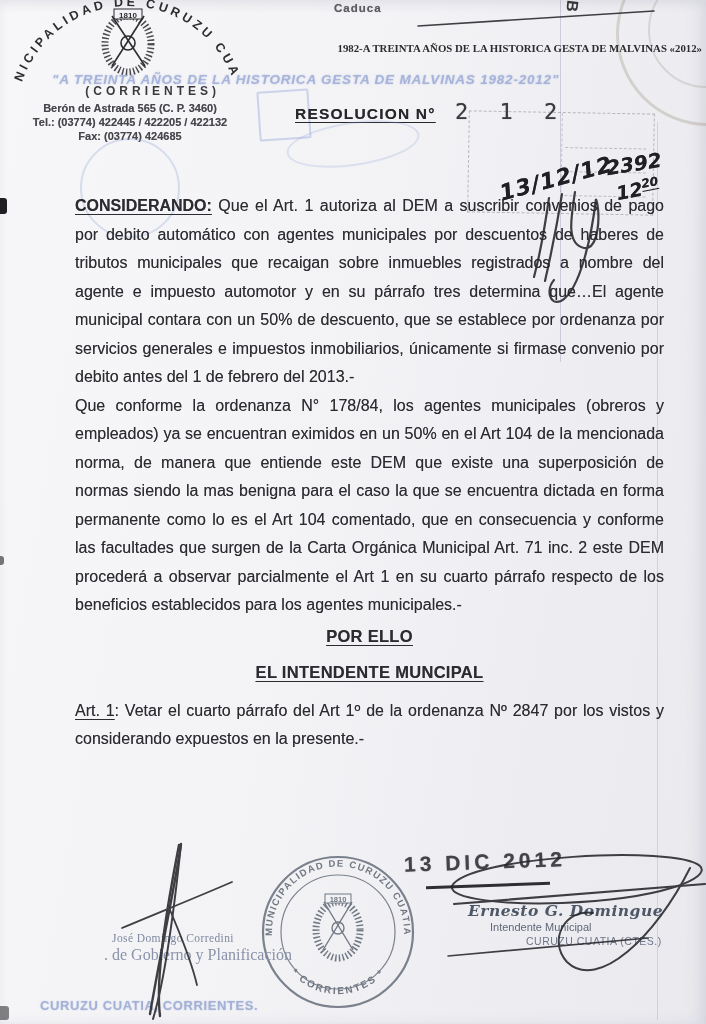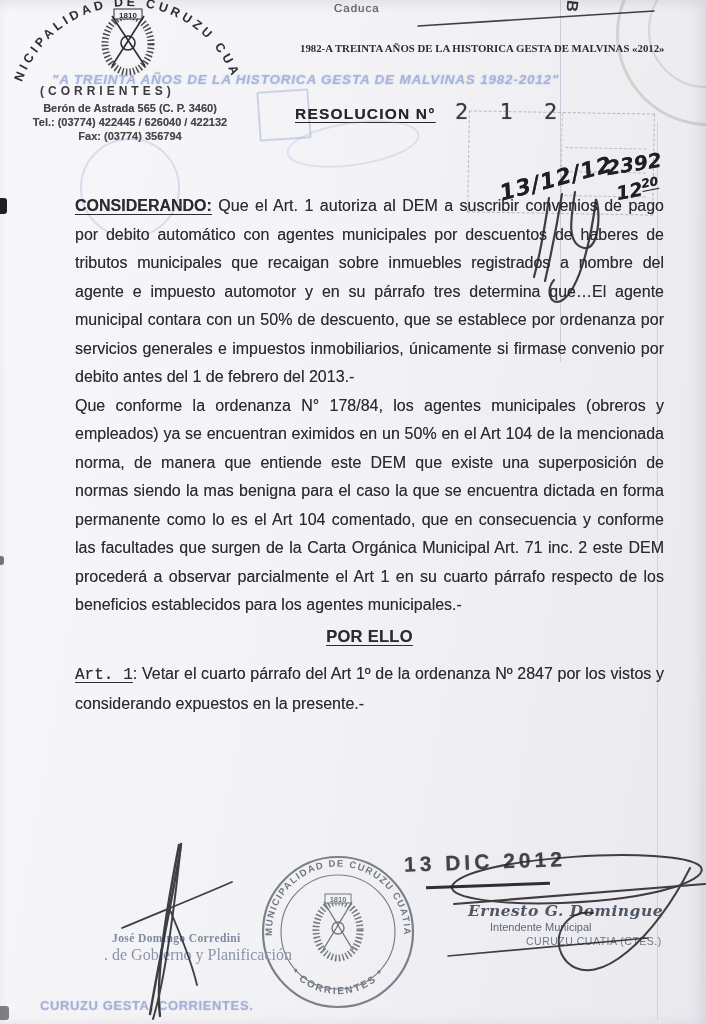--- a/index.html
+++ b/index.html
@@ -6,35 +6,35 @@
   .page{
     position:relative; width:706px; height:1024px; margin:0 auto;
     background:linear-gradient(100deg,#f7f7f9 0%,#f3f3f6 45%,#ededf1 78%,#e9e9ee 100%);
     overflow:hidden;
     font-family:"Liberation Sans",sans-serif;
     box-shadow:inset -8px 0 14px rgba(100,100,130,.10), inset 0 5px 10px rgba(110,110,140,.07);
   }
   .abs{position:absolute;}
   
   .seal-top{left:8px; top:-4px;}
-  .city{left:40px; top:84px; width:180px; text-align:left; font-weight:bold; font-size:12px;
+  .city{left:40px; top:84px; width:180px; text-align:right; font-weight:bold; font-size:12px;
         letter-spacing:4px; color:#3a3a3e;}
   .addr{width:230px; left:15px; text-align:center; font-weight:bold; font-size:11px; color:#46464c;
         text-shadow:0 0 .5px rgba(60,60,70,.5);}
   .addr1{top:102px;} .addr2{top:116px;} .addr3{top:130px;}
   
-  .caduca{left:334px; top:2px; font-weight:normal; font-size:11.5px; color:#5b5b60; letter-spacing:1px;
+  .caduca{left:334px; top:2px; font-weight:bold; font-size:11.5px; color:#5b5b60; letter-spacing:1px;
           text-shadow:0 0 1px rgba(90,90,95,.6);}
   .corner-circle1{left:616px; top:-58px; width:178px; height:178px; border-radius:50%;
           border:3px solid rgba(150,138,124,.30);}
   .corner-circle2{left:648px; top:-28px; width:112px; height:112px; border-radius:50%;
           border:2px solid rgba(150,138,124,.25);}
   .corner-mark{left:566px; top:-3px; font-weight:bold; font-size:16px; color:#333338;
           transform:rotate(96deg);}
-  .motto{left:300px; top:42px; width:402px; 
+  .motto{left:300px; top:42px; width:402px; text-align:right;
          font-family:"Liberation Serif",serif; font-weight:bold; font-size:10.8px; color:#2c2c30;}
   .watermark-motto{left:52px; top:72px; width:560px;
          font-style:italic; font-weight:bold; font-size:13.5px; letter-spacing:.8px;
          color:rgba(138,156,208,.62); text-shadow:0 0 2px rgba(138,156,208,.45);}
   
   .blue-box{left:258px; top:90px; width:48px; height:46px; border:2px solid rgba(125,148,210,.35);
          transform:rotate(-4deg); border-radius:2px;}
   .res-label{left:295px; top:105px; font-weight:bold; font-size:15.5px; letter-spacing:1.2px;
          color:#27272b; text-decoration:underline; text-underline-offset:3px;
          text-shadow:0 0 .5px rgba(40,40,45,.6);}
@@ -61,32 +61,32 @@
   .bleed-circle{left:80px; top:138px; width:96px; height:96px; border-radius:50%;
       border:2.5px solid rgba(142,162,216,.30);}
   .bleed-arc{left:286px; top:122px; width:130px; height:40px; border-radius:50%;
       border:2px solid rgba(142,162,216,.25); transform:rotate(-8deg);}
   
   .doc-body{left:75px; top:192px; width:589px; font-size:16px; line-height:28.5px;
       color:#2b2b30; text-align:justify; text-shadow:0 0 .4px rgba(45,45,50,.55);}
   .doc-body p{margin:0;}
   .doc-body .visto{margin-bottom:20px;}
   .lbl{font-weight:bold; text-decoration:underline; text-underline-offset:3px;}
-  .lbl2{text-decoration:underline; text-underline-offset:3px;font-family:Liberation Mono, monospace;}
+  .lbl2{text-decoration:underline; text-underline-offset:3px;}
   .center-h{margin:8px; text-align:center; font-size:16.5px; font-weight:bold;
       text-decoration:underline; text-underline-offset:3px; letter-spacing:.3px;}
   .h-porello{margin-top:2px;} .h-intendente{margin-top:8px;} .h-resuelve{margin-top:8px; letter-spacing:1px;}
   .art1{margin-top:10px !important;}
   .art2{margin-top:16px !important; width:420px;}
   
   .date-stamp{left:404px; top:850px; font-weight:bold; font-size:21px; letter-spacing:4px;
       color:#434349; transform:rotate(-2deg); text-shadow:0 0 1px rgba(70,70,75,.55);}
   .date-bar{left:426px; top:884px; width:124px; height:3px; background:#2e2e33; transform:rotate(-2deg);}
   .seal-bottom{left:258px; top:852px;}
-  .sig-left-name{left:112px; top:932px; font-family:"Liberation Serif",serif; font-weight:bold;
+  .sig-left-name{left:112px; top:932px; font-family:"Liberation Serif",serif; font-weight:normal;
       font-size:11.5px; color:#7e88a0; letter-spacing:.4px;}
   .sig-left-title{left:104px; top:946px; font-family:"Liberation Serif",serif;
       font-size:16px; color:#8a93a9;}
   .sig-right-name{left:468px; top:901px; font-family:"DejaVu Serif",serif; font-weight:bold;
       font-style:italic; font-size:15.5px; color:#4e5766; letter-spacing:.5px;}
   .sig-right-title{left:490px; top:921px; font-size:11px; color:#5e6779;}
   .sig-right-loc{left:482px; top:935px; font-size:10.5px; color:#6e7789; letter-spacing:.5px;margin-left:44px;}
   .bleed-line{font-weight:bold; color:rgba(124,144,200,.50); letter-spacing:.6px;
       text-shadow:0 0 1.5px rgba(124,144,200,.45);}
   .bleed1{left:40px; top:962px; font-size:13px;}
@@ -120,22 +120,22 @@
     <ellipse cx="120" cy="48" rx="23" ry="28" fill="none" stroke="#2d2d31" stroke-width="7" stroke-dasharray="1.5,2.2" opacity=".85"></ellipse>
     <rect x="106" y="13" width="28" height="10" fill="#f3f3f6" stroke="#2d2d31" stroke-width="1"></rect>
     <text x="120" y="21.5" font-size="8" font-weight="bold" text-anchor="middle" fill="#2d2d31">1810</text>
     <line x1="104" y1="20" x2="137" y2="70" stroke="#2d2d31" stroke-width="1.6"></line>
     <line x1="136" y1="20" x2="104" y2="70" stroke="#2d2d31" stroke-width="1.6"></line>
     <circle cx="120" cy="47" r="7" fill="none" stroke="#2d2d31" stroke-width="1.6"></circle>
   </svg>
 
   <div class="abs city">(CORRIENTES)</div>
   <div class="abs addr addr1">Berón de Astrada 565    (C. P. 3460)</div>
-  <div class="abs addr addr2">Tel.: (03774) 422445 / 626040 / 422132</div>
-  <div class="abs addr addr3">Fax: (03774) 356794</div>
+  <div class="abs addr addr2">Tel.: (03774) 422445 / 422205 / 422132</div>
+  <div class="abs addr addr3">Fax: (03774) 424685</div>
 
   <div class="abs caduca">Caduca</div>
   <div class="abs corner-circle1"></div>
   <div class="abs corner-circle2"></div>
   <div class="abs corner-mark">B</div>
   <div class="abs motto">1982-A TREINTA AÑOS DE LA HISTORICA GESTA DE MALVINAS «2012»</div>
   <div class="abs watermark-motto">"A TREINTA AÑOS DE LA HISTORICA GESTA DE MALVINAS 1982-2012"</div>
 
   <div class="abs blue-box"></div>
   <div class="abs res-label">RESOLUCION N°</div>
@@ -150,20 +150,21 @@
   <div class="abs hw hw-date">13/12/12</div>
   <div class="abs hw hw-num">2392</div>
   <div class="abs hw hw-time"><span>12</span><sup>20</sup></div>
   <div class="abs bleed-circle"></div>
   <div class="abs bleed-arc"></div>
 
   <div class="abs doc-body">
     <p><span class="lbl">CONSIDERANDO:</span><span> Que el Art. 1 autoriza al DEM a suscribir convenios de pago por debito automático con agentes municipales por descuentos de haberes de tributos municipales que recaigan sobre inmuebles registrados a nombre del agente e impuesto automotor  y en su párrafo tres determina que…El agente municipal contara con un 50% de descuento, que se establece por ordenanza por servicios generales e impuestos inmobiliarios, únicamente si firmase convenio por debito antes del 1 de febrero del 2013.-</span></p>
     <p>Que conforme la ordenanza N° 178/84, los agentes municipales (obreros y empleados) ya se encuentran eximidos en un 50% en el Art 104 de la mencionada norma, de manera que entiende este DEM que existe una superposición de normas siendo la mas benigna para el caso la que se encuentra dictada en forma permanente como lo es el Art 104 comentado,  que en consecuencia y conforme las facultades que surgen de la Carta Orgánica Municipal Art. 71 inc. 2  este DEM procederá a observar parcialmente el Art 1 en su cuarto párrafo respecto de los beneficios establecidos para los agentes municipales.-</p>
     <h3 class="center-h h-porello">POR ELLO</h3>
+    <h3 class="center-h h-intendente">EL INTENDENTE MUNCIPAL</h3>
     <p class="art1"><span class="lbl2">Art. 1</span><span>: Vetar el cuarto párrafo del Art 1º de la ordenanza Nº 2847 por los vistos y considerando expuestos en la presente.-</span></p>
   </div>
 
   <div class="abs date-stamp">13 DIC 2012</div>
   <div class="abs date-bar"></div>
 
   <svg class="abs seal-bottom" width="160" height="160" viewBox="0 0 160 160">
     <g opacity=".85">
       <circle cx="80" cy="80" r="75" fill="none" stroke="#666e7b" stroke-width="2.2"></circle>
       <circle cx="80" cy="80" r="57" fill="none" stroke="#666e7b" stroke-width="1.2"></circle>
@@ -185,21 +186,21 @@
       <circle cx="80" cy="76" r="6" fill="none" stroke="#5b6370" stroke-width="1.4"></circle>
     </g>
   </svg>
 
   <div class="abs sig-left-name">José Domingo Corredini</div>
   <div class="abs sig-left-title">. de Gobierno y Planificación</div>
   <div class="abs sig-right-name">Ernesto G. Domingue</div>
   <div class="abs sig-right-title">Intendente Municipal</div>
   <div class="abs sig-right-loc">CURUZU CUATIA (CTES.)</div>
 
-  <div class="abs bleed-line bleed2">CURUZU GESTA, CORRIENTES.</div>
+  <div class="abs bleed-line bleed2">CURUZU CUATIA, CORRIENTES.</div>
 
   <svg class="abs pen" width="706" height="1024" viewBox="0 0 706 1024">
     <g fill="none" stroke="#26262b" stroke-linecap="round" opacity=".88">
       <path d="M 418 26 L 654 11" stroke-width="1.6"></path>
 
       <path d="M 549 198 C 545 226 539 258 534 277" stroke-width="2.2"></path>
       <path d="M 562 194 C 557 225 550 259 545 281" stroke-width="2.2"></path>
       <path d="M 575 192 C 571 218 566 244 584 248 C 599 250 601 213 596 199 C 592 232 581 290 561 301 C 549 306 546 289 554 280" stroke-width="2.2"></path>
 
       <path d="M 179 845 C 168 902 155 975 160 1016" stroke-width="2.4"></path>

